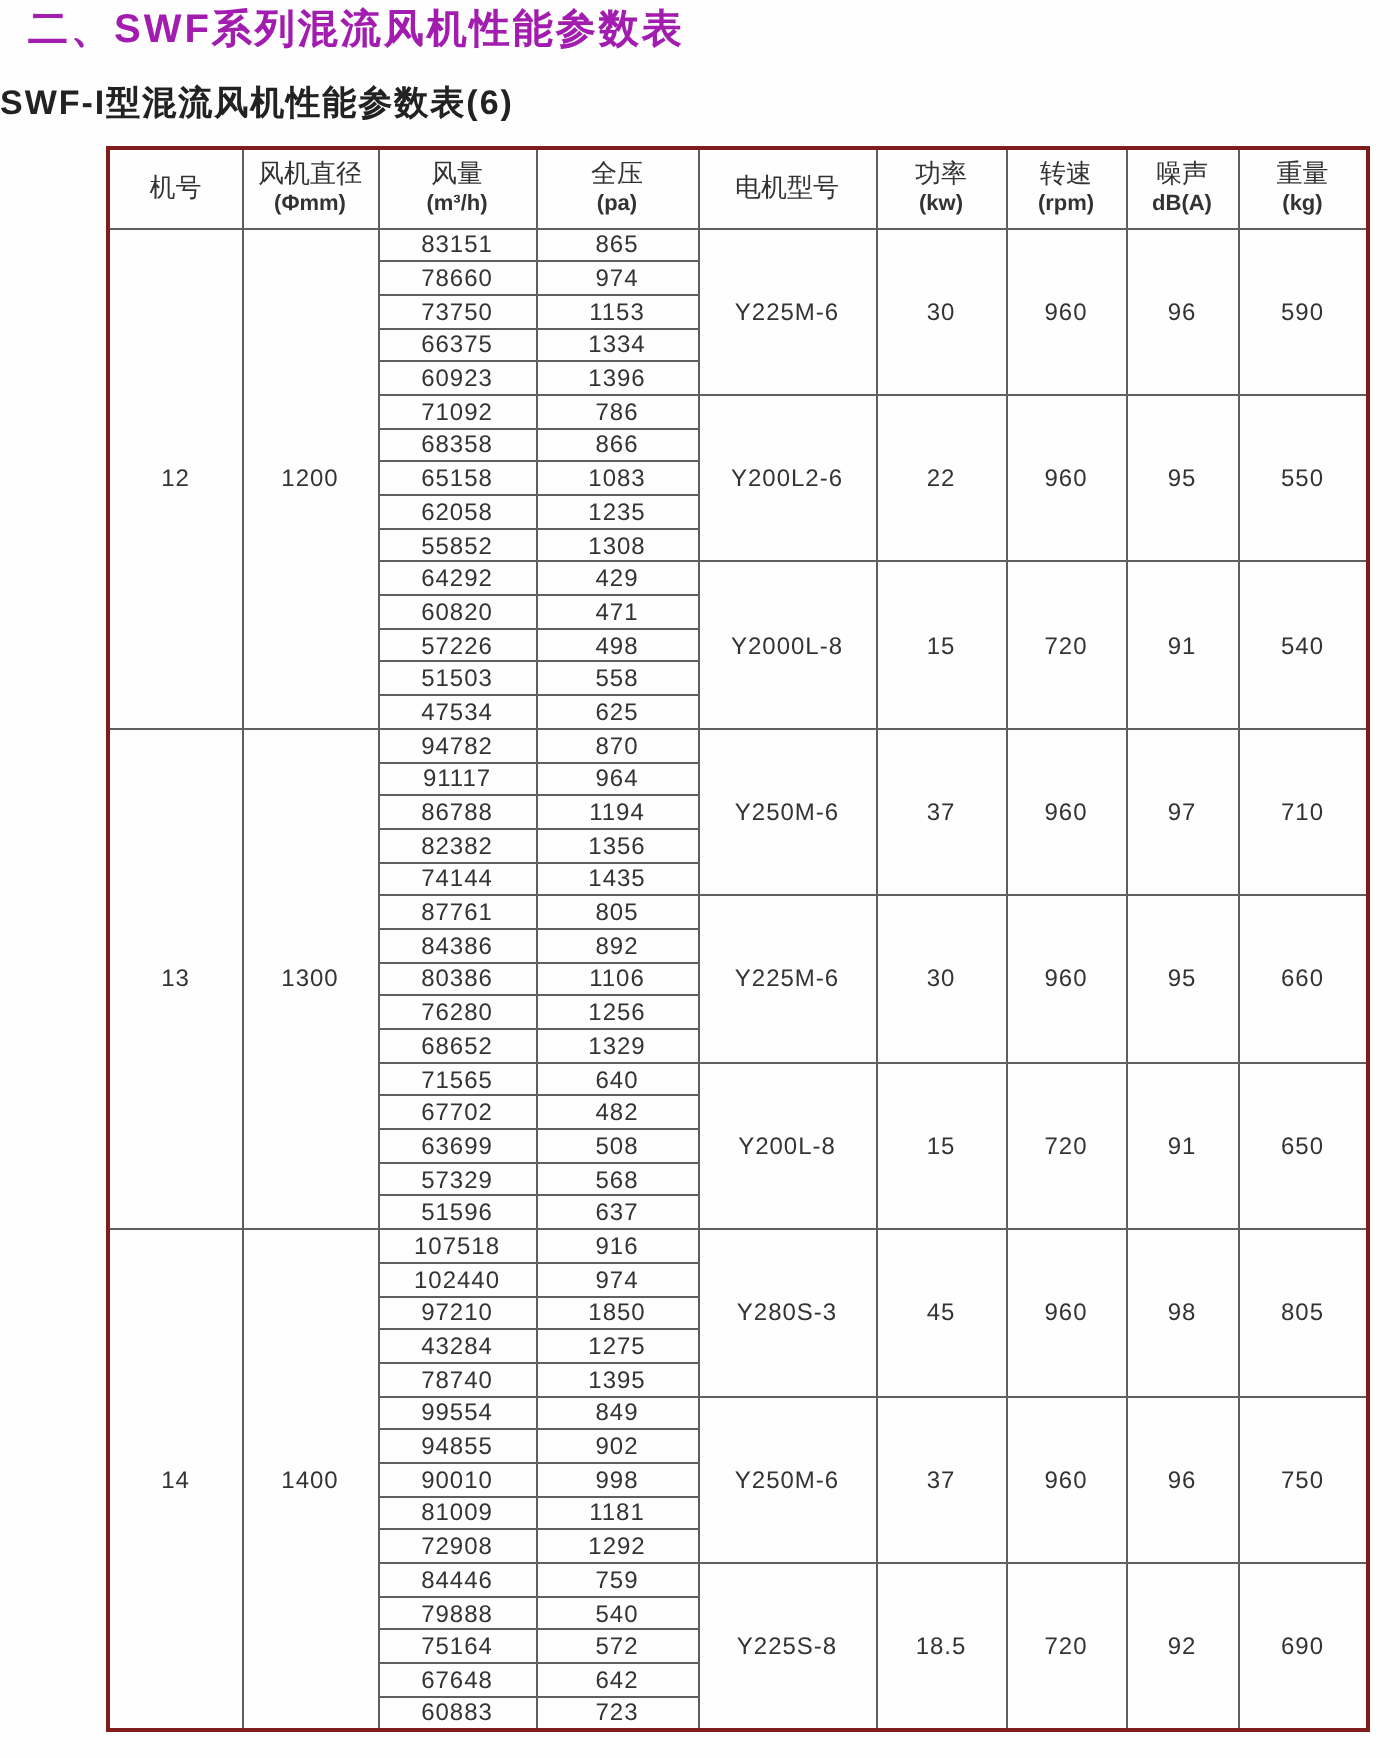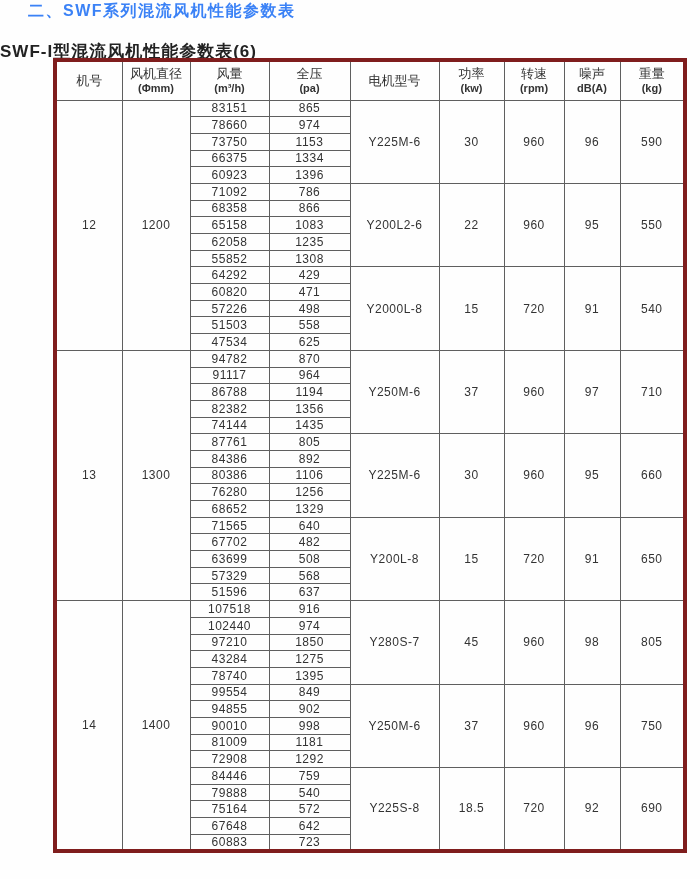--- a/index.html
+++ b/index.html
@@ -6,33 +6,33 @@
   html, body { margin: 0; padding: 0; }
   body {
     width: 700px; height: 879px;
     background: #ffffff;
     font-family: "Liberation Sans", sans-serif;
     color: #2f2f2f;
   }
   .page { position: relative; width: 700px; height: 879px; background: #fefefe; overflow: hidden; }
 
   .page-title {
-    position: absolute; left: 28px; top: 1px; margin: 0;
-    font-size: 16px; font-weight: bold; letter-spacing: 1.5px; color: #3b82f6;
+    position: absolute; left: 14px; top: 1px; margin: 0;
+    font-size: 20px; font-weight: bold; letter-spacing: 1.5px; color: #a21caf;
   }
   .table-title {
     position: absolute; left: 0; top: 40px; width: 700px; margin: 0;
     font-size: 17px; font-weight: bold; letter-spacing: 1px; color: #222;
   }
 
   table.perf {
-    position: absolute; left: 53px; top: 58px;
+    position: absolute; left: 53px; top: 73px;
     width: 630px; height: 755px;
     border-collapse: collapse; table-layout: fixed;
-    border: 4px solid #7f1d1d;
+    border: 2px solid #7f1d1d;
   }
   .perf th, .perf td {
     border: 1px solid #5f5f5f;
     text-align: center; vertical-align: middle;
     padding: 0; overflow: hidden;
     font-size: 12px; font-weight: normal;
     letter-spacing: 0.5px; color: #333;
   }
   .perf thead tr { height: 40px; }
   .perf tbody tr { height: 16.7px; }
@@ -224,21 +224,21 @@
         </tr>
         <tr>
           <td>51596</td>
           <td>637</td>
         </tr>
         <tr>
           <td rowspan="15">14</td>
           <td rowspan="15">1400</td>
           <td>107518</td>
           <td>916</td>
-          <td rowspan="5">Y280S-7</td>
+          <td rowspan="5">Y280S-3</td>
           <td rowspan="5">45</td>
           <td rowspan="5">960</td>
           <td rowspan="5">98</td>
           <td rowspan="5">805</td>
         </tr>
         <tr>
           <td>102440</td>
           <td>974</td>
         </tr>
         <tr>

